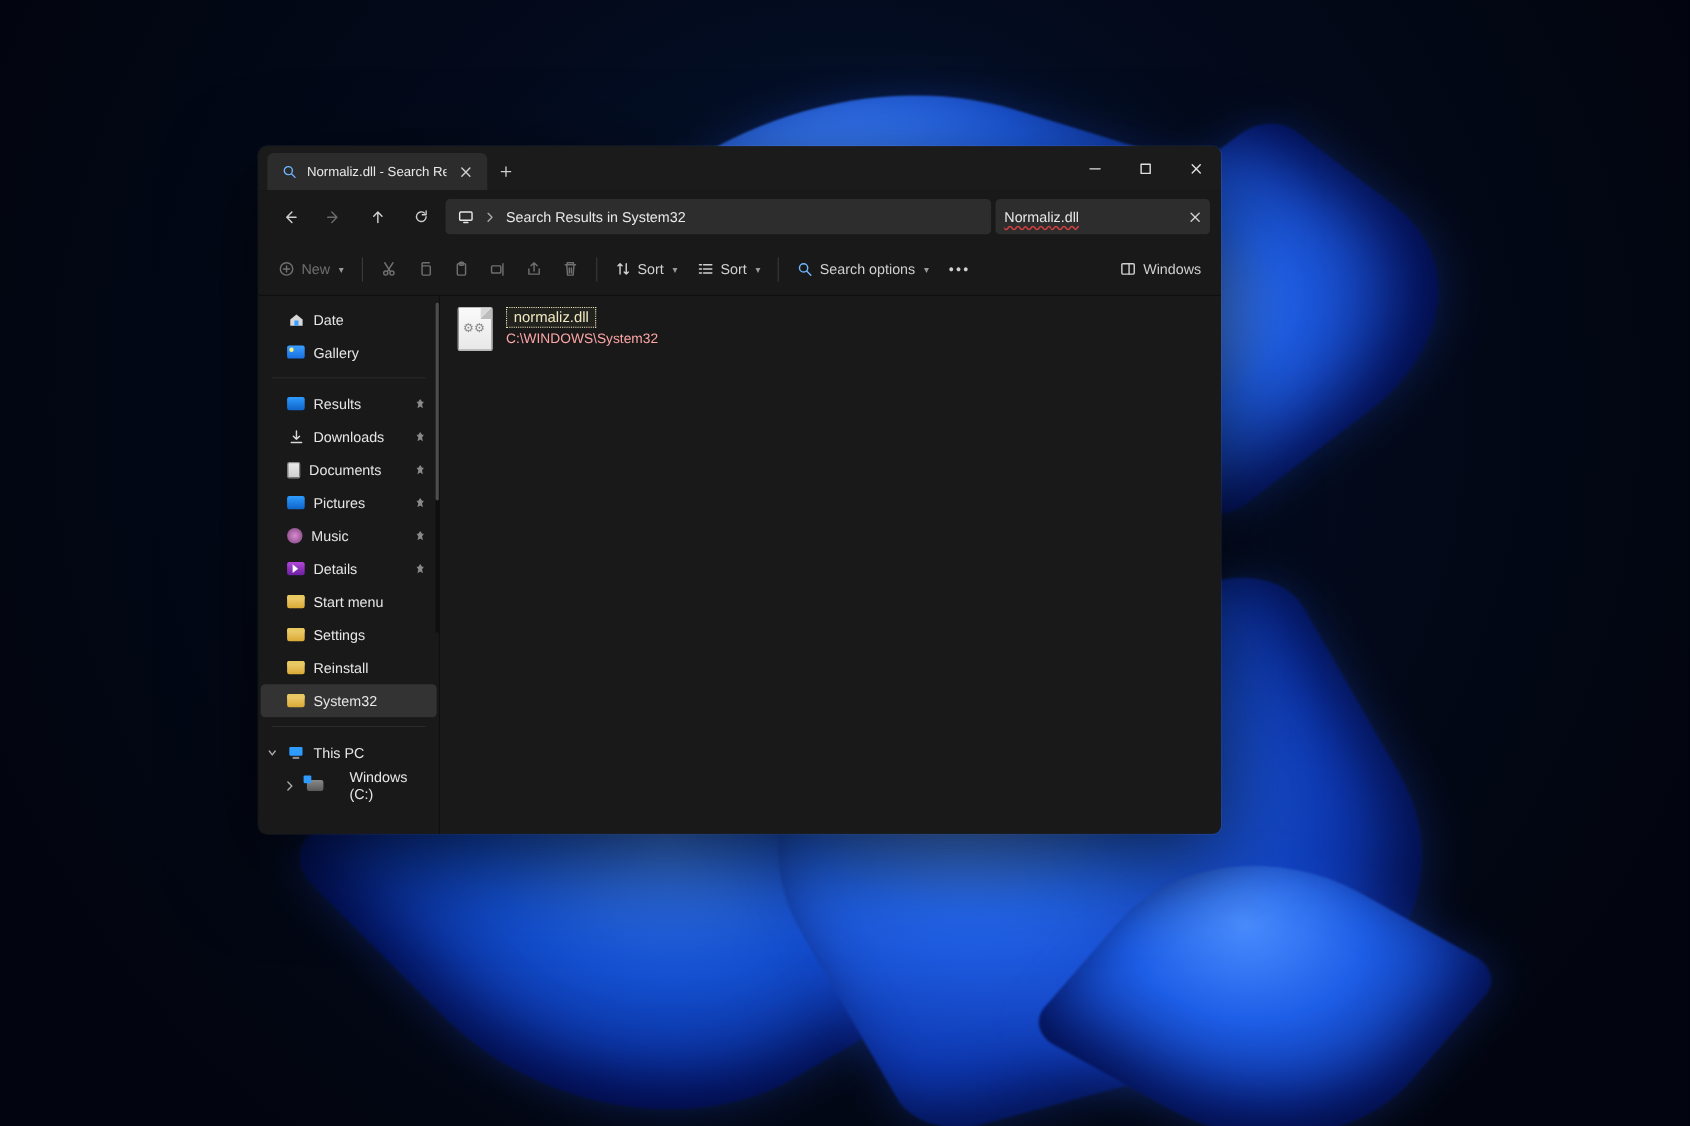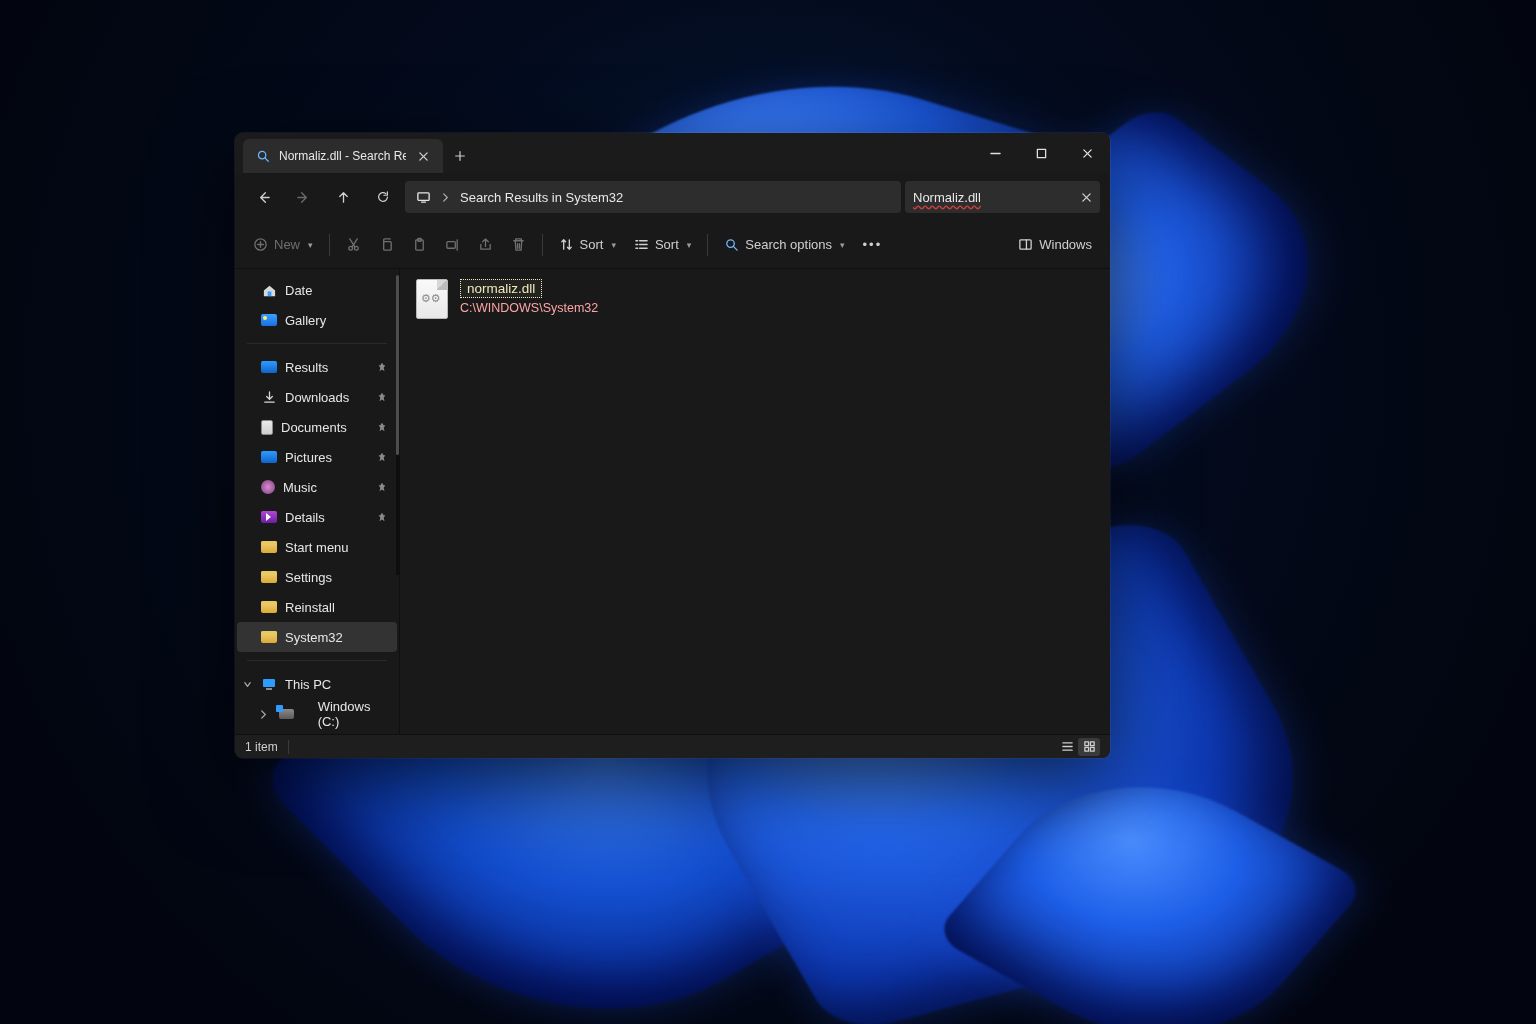--- a/index.html
+++ b/index.html
@@ -467,34 +467,14 @@
           <span class="gears">⚙⚙</span>
         </div>
         <div class="file-info">
           <span class="file-name">normaliz.dll</span>
           <div class="file-path">C:\WINDOWS\System32</div>
         </div>
       </div>
     </div>
   </div>
 
-  <div class="statusbar">
-    <span>1 item</span>
-    <span class="sep"></span>
-    <span class="spacer"></span>
-    <div class="view-toggle">
-      <div class="vt">
-        <svg viewBox="0 0 14 14" width="13" height="13">
-            <path class="stroke" d="M2 3h10M2 7h10M2 11h10"></path>
-          </svg>
-      </div>
-      <div class="vt active">
-        <svg viewBox="0 0 14 14" width="13" height="13">
-            <rect class="stroke" x="2" y="2" width="4" height="4"></rect>
-            <rect class="stroke" x="8" y="2" width="4" height="4"></rect>
-            <rect class="stroke" x="2" y="8" width="4" height="4"></rect>
-            <rect class="stroke" x="8" y="8" width="4" height="4"></rect>
-          </svg>
-      </div>
-    </div>
-  </div>
 
 </div>
 
 </body></html>

